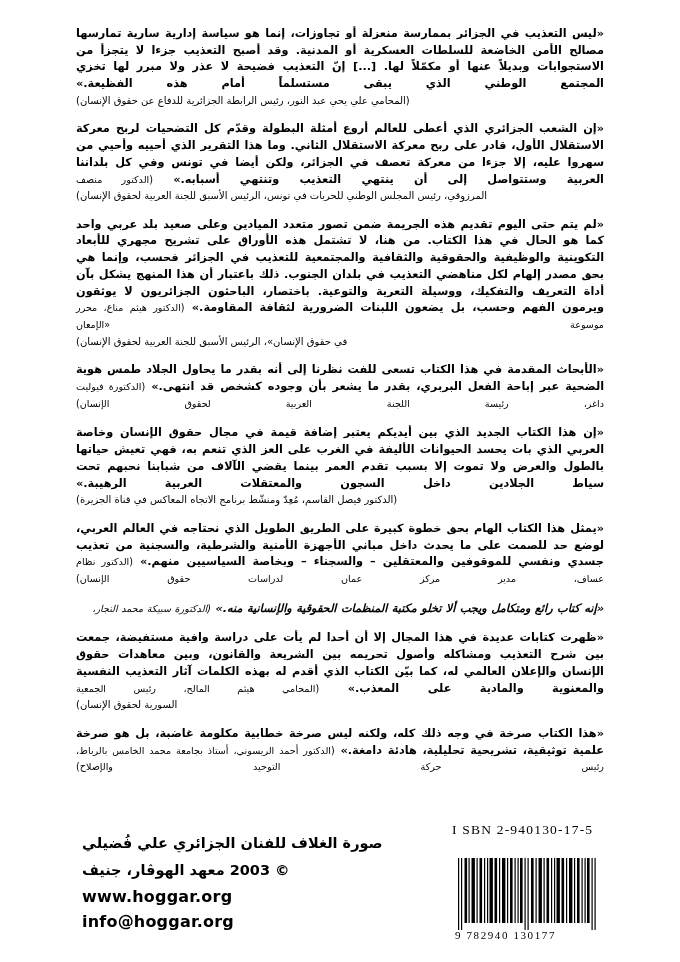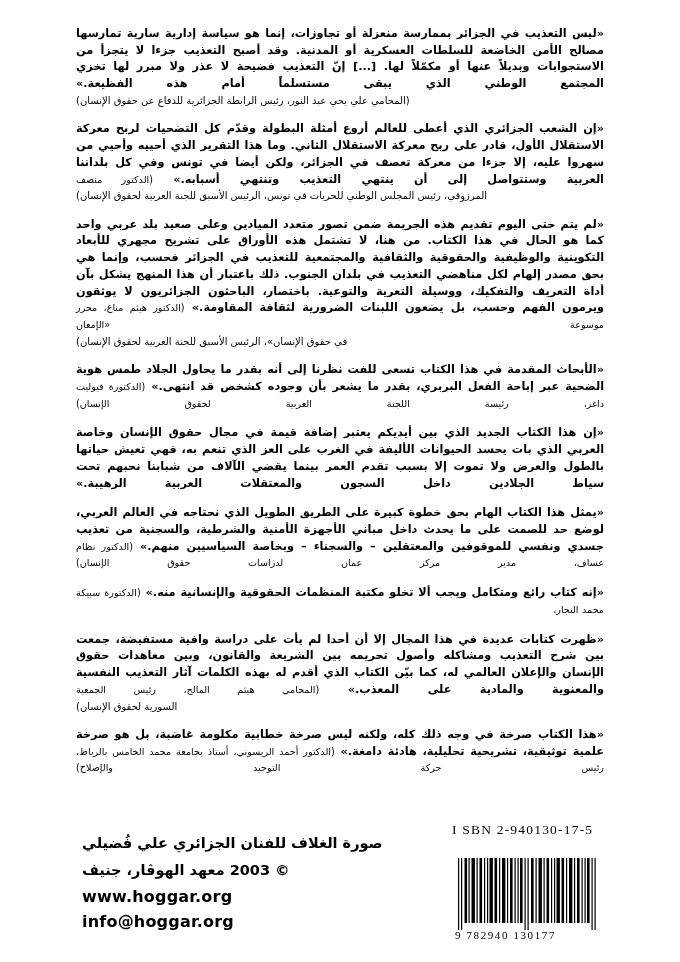--- a/index.html
+++ b/index.html
@@ -42,20 +42,21 @@
     font-weight: bold;
     font-size: 11.3px;
     line-height: 1.48;
     letter-spacing: -0.1px;
     word-spacing: 0.5px;
     margin: 0;
   }
 
   .blurb-quote.short {
     text-align-last: right;
+    font-style: italic;
   }
 
   .blurb-attrib {
     direction: rtl;
     text-align: left;
     font-weight: normal;
     font-size: 10px;
     line-height: 1.45;
     margin: 1px 0 0 0;
   }
@@ -164,20 +165,21 @@
       <p class="blurb-quote"><span>«لم يتم حتى اليوم تقديم هذه الجريمة ضمن تصور متعدد الميادين وعلى صعيد بلد عربي واحد كما هو الحال في هذا الكتاب. من هنا، لا تشتمل هذه الأوراق على تشريح مجهري للأبعاد التكوينية والوظيفية والحقوقية والثقافية والمجتمعية للتعذيب في الجزائر فحسب، وإنما هي بحق مصدر إلهام لكل مناهضي التعذيب في بلدان الجنوب. ذلك باعتبار أن هذا المنهج يشكل بآن أداة التعريف والتفكيك، ووسيلة التعرية والتوعية. باختصار، الباحثون الجزائريون لا يوثقون ويرمون الفهم وحسب، بل يضعون اللبنات الضرورية لثقافة المقاومة.»</span> <span class="inline-attrib">(الدكتور هيثم مناع، محرر موسوعة «الإمعان</span></p>
       <p class="blurb-attrib">في حقوق الإنسان»، الرئيس الأسبق للجنة العربية لحقوق الإنسان)</p>
     </div>
 
     <div class="blurb">
       <p class="blurb-quote"><span>«الأبحاث المقدمة في هذا الكتاب تسعى للفت نظرنا إلى أنه بقدر ما يحاول الجلاد طمس هوية الضحية عبر إباحة الفعل البربري، بقدر ما يشعر بأن وجوده كشخص قد انتهى.»</span> <span class="inline-attrib">(الدكتورة فيوليت داغر، رئيسة اللجنة العربية لحقوق الإنسان)</span></p>
     </div>
 
     <div class="blurb">
       <p class="blurb-quote">«إن هذا الكتاب الجديد الذي بين أيديكم يعتبر إضافة قيمة في مجال حقوق الإنسان وخاصة العربي الذي بات يحسد الحيوانات الأليفة في الغرب على العز الذي تنعم به، فهي تعيش حياتها بالطول والعرض ولا تموت إلا بسبب تقدم العمر بينما يقضي الآلاف من شبابنا نحبهم تحت سياط الجلادين داخل السجون والمعتقلات العربية الرهيبة.»</p>
+      <p class="blurb-attrib">(الدكتور فيصل القاسم، مُعِدّ ومنشّط برنامج الاتجاه المعاكس في قناة الجزيرة)</p>
     </div>
 
     <div class="blurb">
       <p class="blurb-quote"><span>«يمثل هذا الكتاب الهام بحق خطوة كبيرة على الطريق الطويل الذي نحتاجه في العالم العربي، لوضع حد للصمت على ما يحدث داخل مباني الأجهزة الأمنية والشرطية، والسجنية من تعذيب جسدي ونفسي للموقوفين والمعتقلين – والسجناء – وبخاصة السياسيين منهم.»</span> <span class="inline-attrib">(الدكتور نظام عساف، مدير مركز عمان لدراسات حقوق الإنسان)</span></p>
     </div>
 
     <div class="blurb">
       <p class="blurb-quote short"><span>«إنه كتاب رائع ومتكامل ويجب ألا تخلو مكتبة المنظمات الحقوقية والإنسانية منه.»</span> <span class="inline-attrib">(الدكتورة سبيكة محمد النجار،</span></p>
     </div>
 

